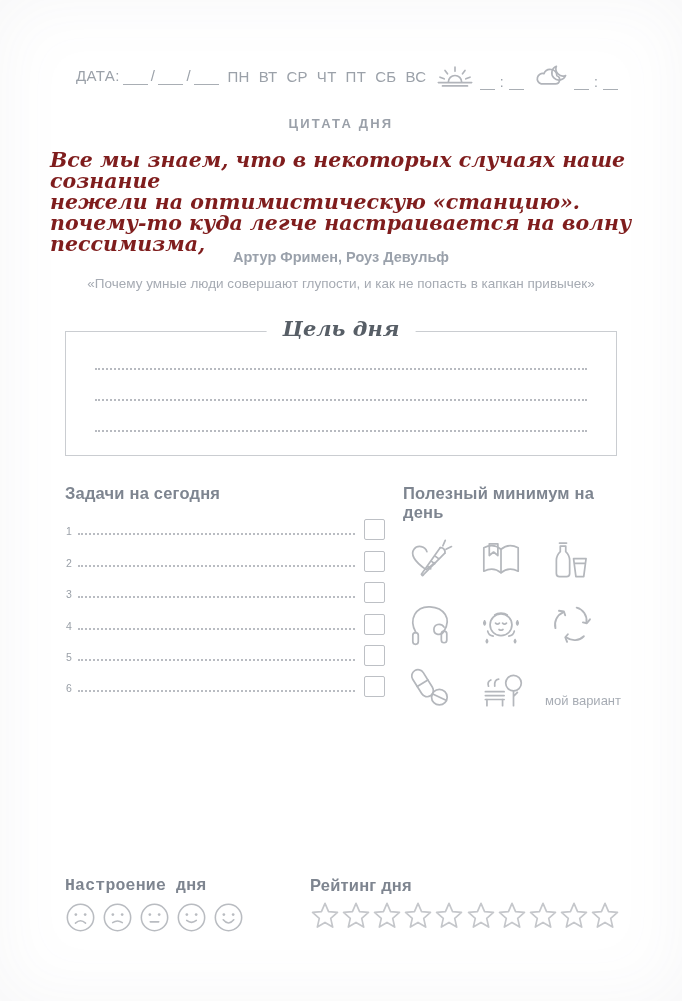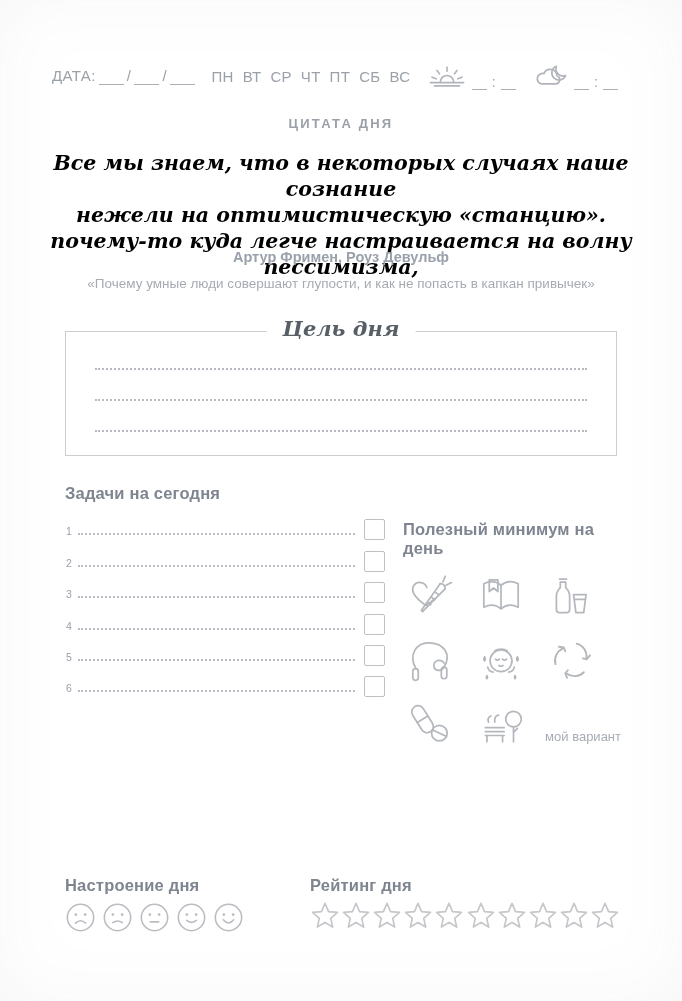--- a/index.html
+++ b/index.html
@@ -2,36 +2,36 @@
 <html><head>
 <meta charset="utf-8">
 <style>
   html,body{margin:0;padding:0;background:#f4f4f5;}
   .page{
     position:relative;width:682px;height:1001px;margin:0 auto;background:#ffffff;
     font-family:"Liberation Sans",sans-serif;overflow:hidden;
     box-shadow:inset 0 0 70px rgba(120,122,130,.06);
   }
   
-  .header{position:absolute;left:52px;top:58px;right:64px;height:36px;display:flex;align-items:center;justify-content:space-between;color:#9ba1a9;}
+  .header{position:absolute;left:76px;top:58px;right:64px;height:36px;display:flex;align-items:center;justify-content:space-between;color:#9ba1a9;}
   .date-group{display:flex;align-items:flex-end;gap:3px;font-size:15px;letter-spacing:.4px;}
   .date-label{padding-bottom:1px;}
   .blank{display:inline-block;width:25px;height:14px;border-bottom:1.5px solid #a9aeb4;}
   .slash{padding-bottom:1px;color:#9ba1a9;}
   .days{display:flex;gap:9px;font-size:15px;font-weight:500;letter-spacing:.3px;}
   .day{cursor:default;}
   .time-group{display:flex;align-items:flex-end;gap:5px;color:#b1b4ba;}
   .time-group svg{display:block;margin-bottom:1px;}
   .tblank{display:inline-block;width:15px;height:12px;border-bottom:1.5px solid #a9aeb4;}
   .colon{padding-bottom:0;font-size:14px;color:#9ba1a9;}
   
   .quote-title{position:absolute;top:116px;left:0;width:100%;text-align:center;font-size:13px;font-weight:600;letter-spacing:2.2px;color:#9aa0a9;}
-  .quote{position:absolute;top:150px;left:50px;right:50px;text-align:center;
+  .quote{position:absolute;top:150px;left:50px;right:50px;text-align:left;
     font-family:"DejaVu Serif","Liberation Serif",serif;font-style:italic;font-weight:600;
-    font-size:20.5px;line-height:26px;color:#000000;}
+    font-size:20.5px;line-height:21px;color:#7f1d1d;}
   .author{position:absolute;top:249px;left:0;width:100%;text-align:center;font-size:14.5px;font-weight:700;color:#9aa1ab;}
   .source{position:absolute;top:276px;left:0;width:100%;text-align:center;font-size:13.5px;color:#a6abb3;}
   
   .goal-box{position:absolute;left:65px;top:331px;width:550px;height:123px;border:1px solid #cacdd1;}
   .goal-title{position:absolute;top:-16px;left:50%;transform:translateX(-50%);background:#fff;padding:0 16px;
     font-family:"DejaVu Serif","Liberation Serif",serif;font-style:italic;font-weight:600;
     font-size:21px;color:#575e66;white-space:nowrap;text-align:center;}
   .goal-box .dl{margin:0 29px;border-bottom:2px dotted #b7bac0;height:0;}
   .dl1{padding-top:36px;}
   .dl2,.dl3{margin-top:29px !important;}
@@ -39,31 +39,31 @@
   
   .sec-title{font-size:16.5px;font-weight:600;color:#7e8590;letter-spacing:.2px;}
   
   .tasks{position:absolute;left:65px;top:484px;width:320px;}
   .task-rows{margin-top:6px;}
   .task-row{position:relative;height:31.4px;}
   .task-num{position:absolute;left:1px;bottom:3px;font-size:10.5px;color:#9aa0a8;}
   .task-line{position:absolute;left:13px;right:30px;bottom:5px;border-bottom:2px dotted #b9bcc2;}
   .task-check{position:absolute;right:0;bottom:0;width:19px;height:19px;border:1.5px solid #bdc0c5;border-radius:2px;background:#fff;}
   
-  .minimum{position:absolute;left:403px;top:484px;width:218px;margin-top:36px;}
+  .minimum{position:absolute;left:403px;top:484px;width:218px;}
   .min-grid{display:grid;grid-template-columns:repeat(3,1fr);margin-top:13px;row-gap:11px;justify-items:start;text-align:right;}
   .micon{width:54px;height:52px;color:#b4b7bc;display:flex;align-items:center;justify-content:center;}
   .my-variant{align-self:end;justify-self:end;font-size:13px;color:#a7acb4;padding-bottom:5px;white-space:nowrap;}
   
   .gratitude{position:absolute;left:65px;top:710px;right:65px;}
   .gl{border-bottom:2px dotted #b9bcc2;height:0;}
   .gl1{margin-top:22px;}
   .gl2,.gl3,.gl4{margin-top:33px;}
   
-  .mood{position:absolute;left:65px;top:876px;}
+  .mood{position:absolute;left:65px;top:876px;font-family:Liberation Mono, monospace;}
   .faces{display:flex;gap:6px;margin-top:7px;color:#b9bcc1;}
   .rating{position:absolute;left:310px;top:876px;right:62px;}
   .stars{display:flex;justify-content:space-between;margin-top:6px;color:#c5c7cb;}
   svg{display:block;}
 </style>
 </head>
 <body>
 
 <div class="page">
 

